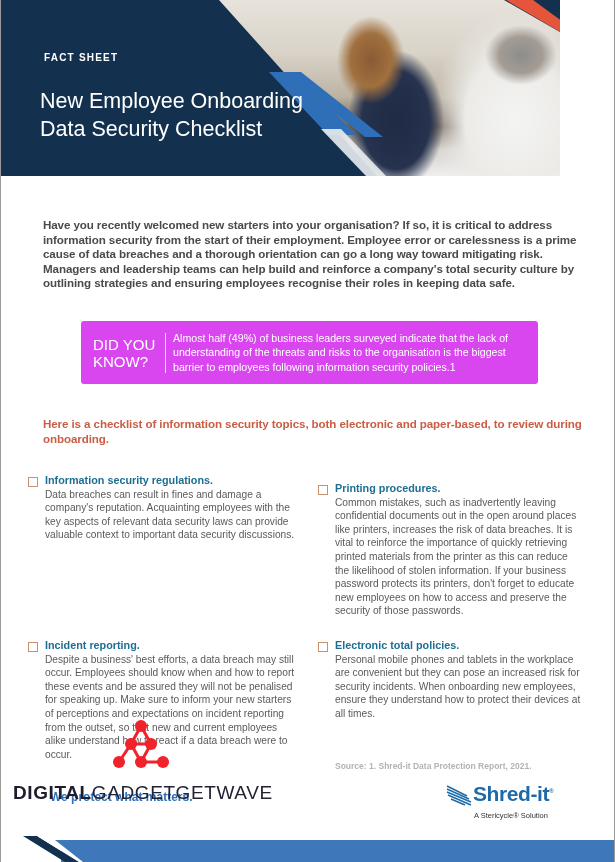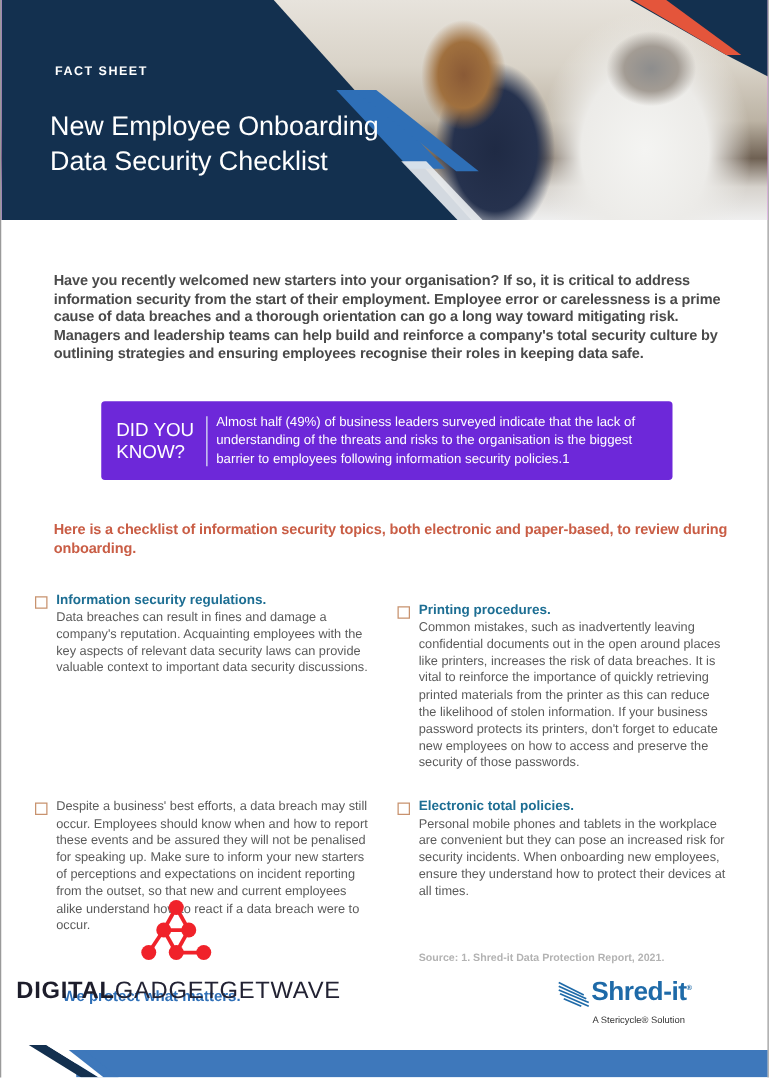--- a/index.html
+++ b/index.html
@@ -1,37 +1,37 @@
 <!DOCTYPE html>
 <html><head>
 <meta charset="utf-8">
 <style>
   * { box-sizing: border-box; margin: 0; padding: 0; }
   html, body { width: 615px; height: 862px; background: #ffffff; overflow: hidden; }
   body { font-family: "Liberation Sans", "DejaVu Sans", sans-serif; position: relative; border-left: 1px solid #9a9a9a; border-right: 1px solid #9a9a9a; }
 
   
-  .hero { position: absolute; left: 0; top: 0; width: 615px; height: 176px; overflow: hidden; background: #d946ef; }
+  .hero { position: absolute; left: 0; top: 0; width: 559px; height: 176px; overflow: hidden; background: #d946ef; }
   .hero-photo { position: absolute; inset: 0;
     background:
       radial-gradient(ellipse 34px 44px at 370px 60px, #8a5a36 0%, #a0703e 60%, rgba(160,112,62,0) 100%),
       radial-gradient(ellipse 48px 70px at 395px 120px, #1f2a44 0%, #26324e 70%, rgba(38,50,78,0) 100%),
       radial-gradient(ellipse 36px 30px at 520px 55px, #8d8d8d 0%, #a39c94 60%, rgba(163,156,148,0) 100%),
       radial-gradient(ellipse 85px 110px at 515px 120px, #f4f4f2 0%, #ecebe8 60%, rgba(236,235,232,0) 100%),
       linear-gradient(180deg, #e7e3dc 0%, #d9d3c8 30%, #bcb3a4 55%, #6f6153 72%, #d6d2cc 85%, #efefef 100%);
   }
   .hero-navy { position: absolute; left: 0; top: 0; width: 615px; height: 176px; }
   .hero-label { position: absolute; left: 43px; top: 52px; color: #ffffff; font-size: 10px; font-weight: bold; letter-spacing: 1.2px; }
   .hero-title { position: absolute; left: 39px; top: 87px; color: #ffffff; font-size: 21.5px; line-height: 28px; font-weight: normal; }
 
   
   .intro { position: absolute; left: 42px; top: 218px; width: 540px; color: #4a4a4a; font-size: 11.6px; line-height: 14.6px; font-weight: bold; letter-spacing: -0.1px; }
 
   
-  .callout { position: absolute; left: 80px; top: 321px; width: 457px; height: 63px; background: #6d28d9; border-radius: 3px; display: flex; align-items: center; }
+  .callout { position: absolute; left: 80px; top: 321px; width: 457px; height: 63px; background: #d946ef; border-radius: 3px; display: flex; align-items: center; }
   .callout-head { width: 84px; padding-left: 12px; color: #ffffff; font-size: 15px; line-height: 17px; }
   .callout-divider { width: 1px; height: 40px; background: #dfe9f5; margin-right: 7px; }
   .callout-body { flex: 1; color: #ffffff; font-size: 10.6px; line-height: 14.2px; padding-right: 6px; }
 
   
   .checklist-intro { position: absolute; left: 42px; top: 417px; width: 540px; color: #c95d45; font-size: 11.6px; line-height: 14.6px; font-weight: bold; letter-spacing: -0.1px; }
 
   
   .item { position: absolute; width: 250px; }
   .item .cb { position: absolute; left: -17px; top: 3px; width: 10px; height: 10px; border: 1px solid #c8926e; background: #fff; }
@@ -99,20 +99,21 @@
   <div class="item-title">Information security regulations.</div>
   <div class="item-body">Data breaches can result in fines and damage a company's reputation. Acquainting employees with the key aspects of relevant data security laws can provide valuable context to important data security discussions.</div>
 </div>
 <div class="item" id="item1">
   <span class="cb"></span>
   <div class="item-title">Printing procedures.</div>
   <div class="item-body">Common mistakes, such as inadvertently leaving confidential documents out in the open around places like printers, increases the risk of data breaches. It is vital to reinforce the importance of quickly retrieving printed materials from the printer as this can reduce the likelihood of stolen information. If your business password protects its printers, don't forget to educate new employees on how to access and preserve the security of those passwords.</div>
 </div>
 <div class="item" id="item2">
   <span class="cb"></span>
+  <div class="item-title">Incident reporting.</div>
   <div class="item-body">Despite a business' best efforts, a data breach may still occur. Employees should know when and how to report these events and be assured they will not be penalised for speaking up. Make sure to inform your new starters of perceptions and expectations on incident reporting from the outset, so that new and current employees alike understand how to react if a data breach were to occur.</div>
 </div>
 <div class="item" id="item3">
   <span class="cb"></span>
   <div class="item-title">Electronic total policies.</div>
   <div class="item-body">Personal mobile phones and tablets in the workplace are convenient but they can pose an increased risk for security incidents. When onboarding new employees, ensure they understand how to protect their devices at all times.</div>
 </div>
 
 <div class="source">Source: 1. Shred-it Data Protection Report, 2021.</div>
 

